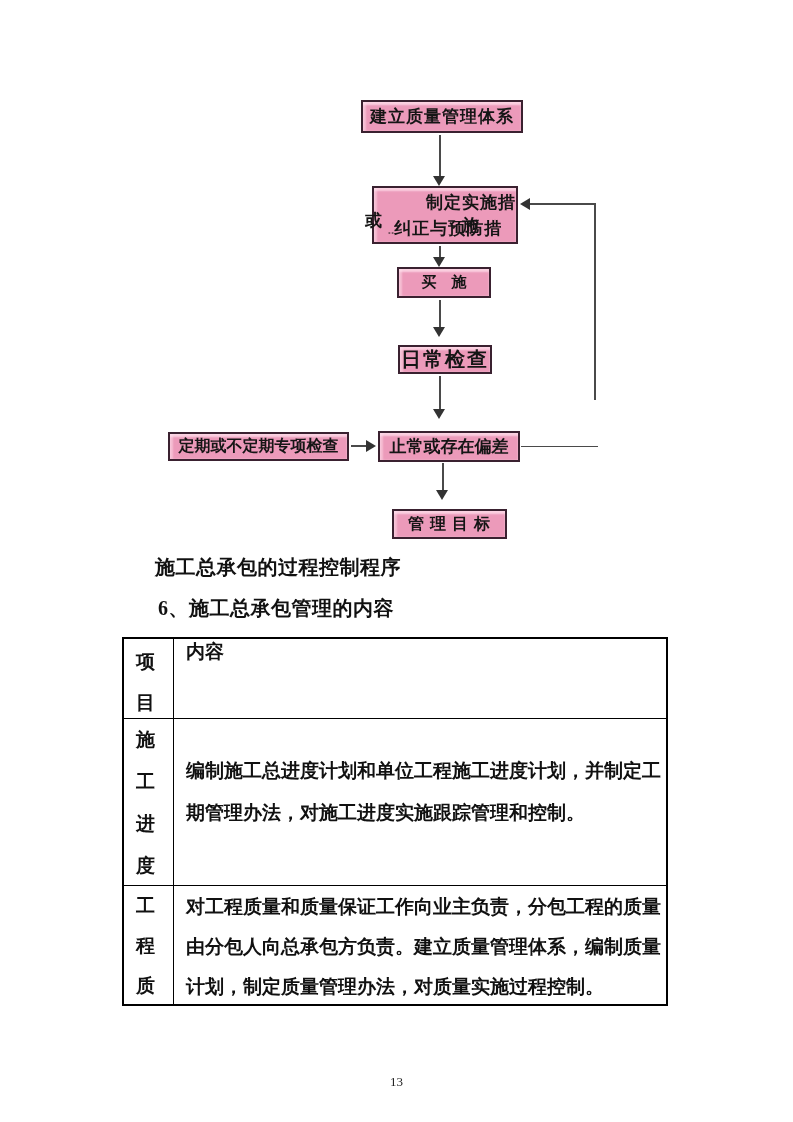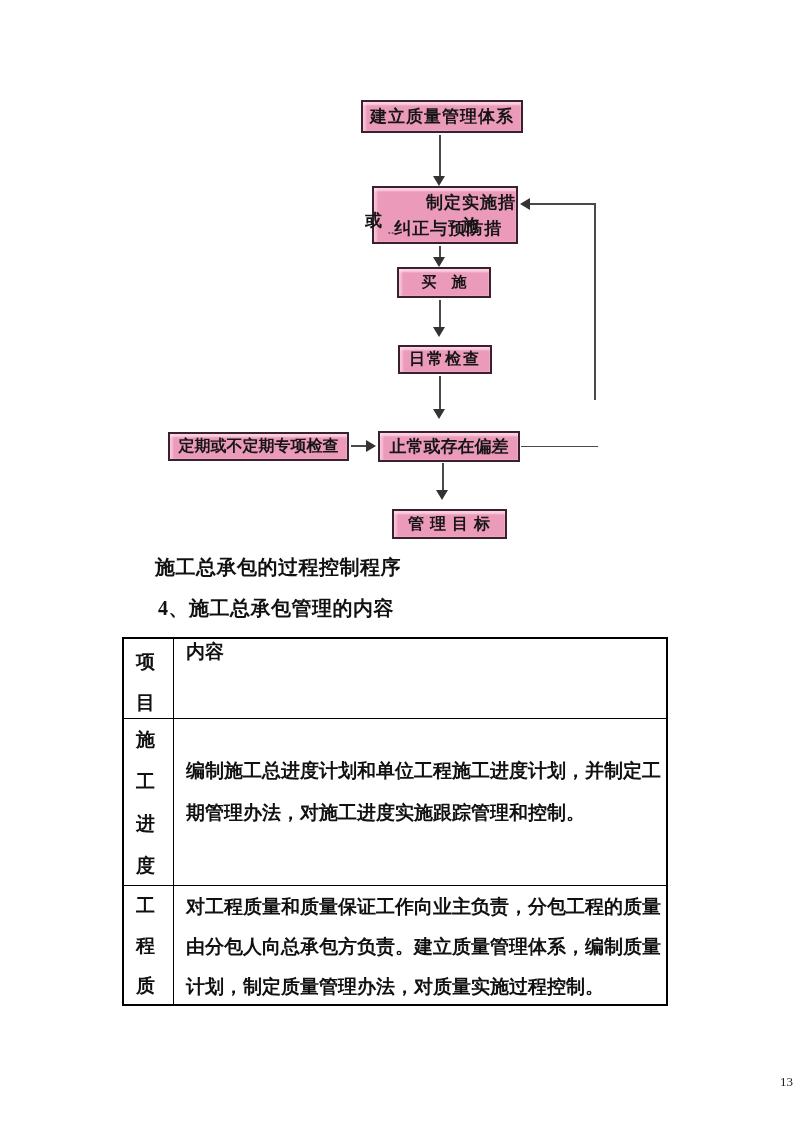--- a/index.html
+++ b/index.html
@@ -28,21 +28,21 @@
   .arr-left { position:absolute; width:0; height:0;
     border-top:6px solid transparent; border-bottom:6px solid transparent;
     border-right:10px solid #333; }
   #box-target { left:361px; top:100px; width:162px; height:33px; font-size:17px; letter-spacing:1px; }
   #box-measures { left:372px; top:186px; width:146px; height:58px; display:block; font-size:17px; }
   #box-measures .line1 { text-align:center; padding-top:3px; padding-left:8px; letter-spacing:1px;margin-left:44px; }
   #box-measures .or { position:absolute; left:-9px; top:21px; font-size:17px; }
   #box-measures .line3 { position:absolute; left:0; right:0; bottom:2px; text-align:center; letter-spacing:1px;margin-top:12px; }
   #box-measures .dots { opacity:.55; font-size:13px; letter-spacing:0; }
   #box-implement { left:397px; top:267px; width:94px; height:31px; font-size:15px; font-weight:700; }
-  #box-daily { left:398px; top:345px; width:94px; height:29px; font-size:16px; letter-spacing:2px; }
+  #box-daily { left:398px; top:345px; width:94px; height:29px; font-size:20px; letter-spacing:2px; }
   #box-periodic { left:168px; top:432px; width:181px; height:29px; font-size:16px; }
   #box-status { left:378px; top:431px; width:142px; height:31px; font-size:17px; }
   #box-goal { left:392px; top:509px; width:115px; height:30px; font-size:16px; letter-spacing:1px; }
   
   .caption { position:absolute; left:155px; top:554px; font-size:20px; font-weight:700; letter-spacing:.5px; }
   .section { position:absolute; left:158px; top:595px; font-size:20px; font-weight:700; letter-spacing:.5px; }
   
   .ctable { position:absolute; left:122px; top:637px; width:546px; border:2px solid #000; background:#fff; }
   .trow { display:flex; border-bottom:1px solid #000; }
   .trow:last-child { border-bottom:none; }
@@ -54,21 +54,21 @@
   .row-header { height:80px; }
   .row-header .cell-item { line-height:41px; padding-top:2px; }
   .row-header .cell-content { display:flex; align-items:flex-start; font-weight:700; }
   .row-schedule { height:167px; }
   .row-schedule .cell-item { line-height:42px; }
   .row-schedule .cell-content { padding-top:31px; line-height:42px; }
   .row-quality { height:118px; }
   .row-quality .cell-item { line-height:40px; }
   .row-quality .cell-content { padding-top:1px; line-height:40px; }
   
-  .pageno { position:absolute; left:0; top:1074px; width:100%; text-align:right; font-size:13px; color:#222; }
+  .pageno { position:absolute; left:0; top:1074px; width:100%; text-align:center; font-size:13px; color:#222; }
 </style>
 </head>
 <body>
 
 <div class="page">
 
   <div>
 
     <div class="fbox" id="box-target">
       <span>建立质量管理体系</span>
@@ -118,21 +118,21 @@
     <div class="vline" style="left:442px; top:463px; height:28px;"></div>
     <div class="arr-down" style="left:436px; top:490px;"></div>
 
     <div class="fbox" id="box-goal">
       <span>管 理 目 标</span>
     </div>
 
   </div>
 
   <div class="caption">施工总承包的过程控制程序</div>
-  <div class="section">4、施工总承包管理的内容</div>
+  <div class="section">6、施工总承包管理的内容</div>
 
   <div class="ctable">
     <div class="trow row-header">
       <div class="cell-item">项
 目</div>
       <div class="cell-content">
         <span>内容</span>
       </div>
     </div>
     <div class="trow row-schedule">

